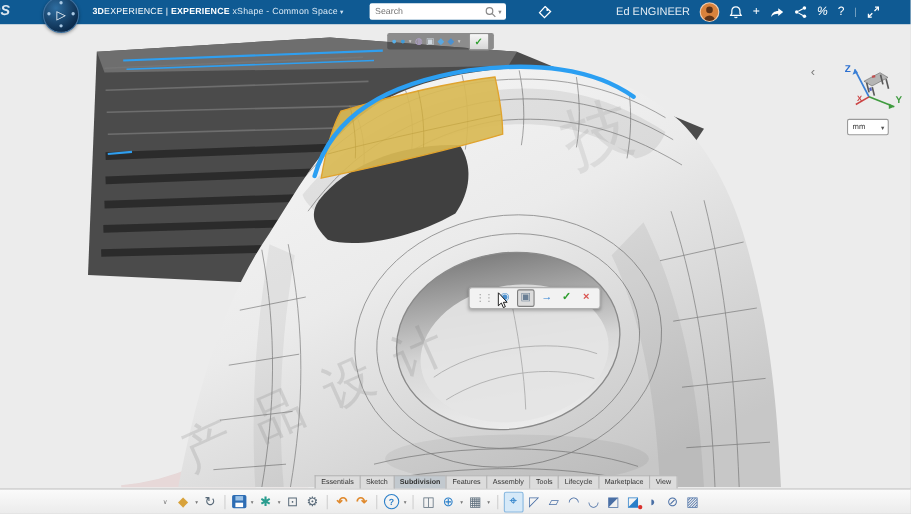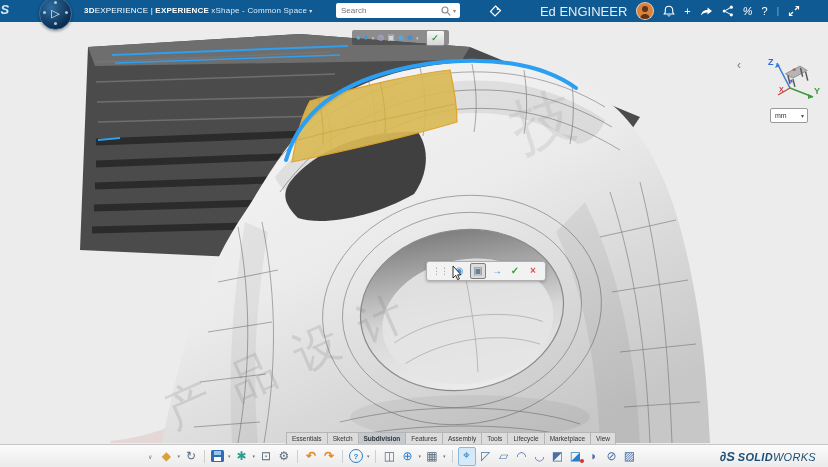--- a/index.html
+++ b/index.html
@@ -24,21 +24,21 @@
   .brand .caret{font-size:6px;color:#cfe2f2;margin-left:2px;}
   .search{position:absolute;left:336px;top:3px;width:124px;height:15px;background:#fff;border-radius:2px;
         display:flex;align-items:center;overflow:hidden;}
   .search input{flex:1;border:0;outline:0;font-size:8px;padding:0 0 0 5px;color:#444;background:transparent;
         font-family:"Liberation Sans",sans-serif;min-width:0;}
   .search .mag{margin:0 2px 0 2px;}
   .search .scaret{font-size:6px;color:#888;margin-right:4px;}
   .tagicon{position:absolute;left:489px;top:5px;cursor:pointer;}
   .tb-right{position:absolute;right:0;top:0;height:22px;display:flex;align-items:center;gap:9px;
         padding-right:28px;}
-  .tb-right .uname{font-size:13px;color:#e6eef5;cursor:pointer;text-align:right;}
+  .tb-right .uname{font-size:10px;color:#e6eef5;cursor:pointer;text-align:right;}
   .avatar{position:relative;width:16px;height:16px;border-radius:50%;background:#d8823c;overflow:hidden;
         cursor:pointer;border:1px solid rgba(255,255,255,.6);}
   .avatar::before{content:"";position:absolute;left:5px;top:2.5px;width:6px;height:6px;border-radius:50%;
         background:#5e3317;}
   .avatar::after{content:"";position:absolute;left:3px;bottom:-1px;width:10px;height:6px;
         border-radius:5px 5px 0 0;background:#5e3317;}
   .tbi{color:#fff;font-size:10px;line-height:22px;cursor:pointer;display:flex;align-items:center;}
   .tbi.txt{font-size:11px;}
   .tb-div{color:rgba(255,255,255,.5);font-size:9px;}
 
@@ -385,17 +385,14 @@
     <span class="tool c-steel">▱</span>
     <span class="tool c-steel">◠</span>
     <span class="tool c-steel">◡</span>
     <span class="tool c-steel">◩</span>
     <span class="tool c-blue badge">◪</span>
     <span class="tool c-steel">◗</span>
     <span class="tool c-steel">⊘</span>
     <span class="tool c-steel">▨</span>
   </div>
 
-  <div class="sw-logo">
-    <span class="mark">∂S</span><span class="b">SOLID</span><span class="l">WORKS</span>
-  </div>
 
 </div>
 
 </body></html>

